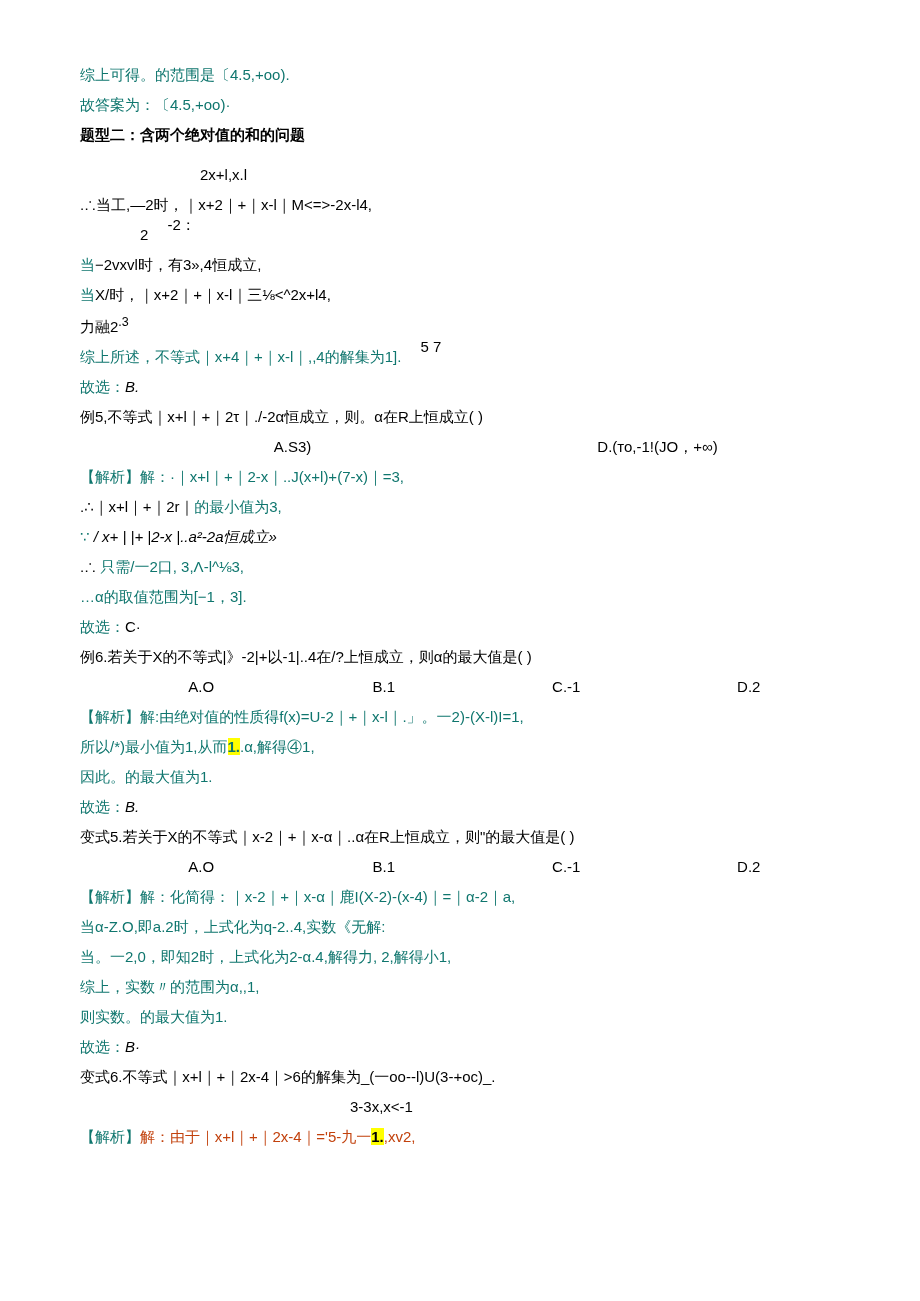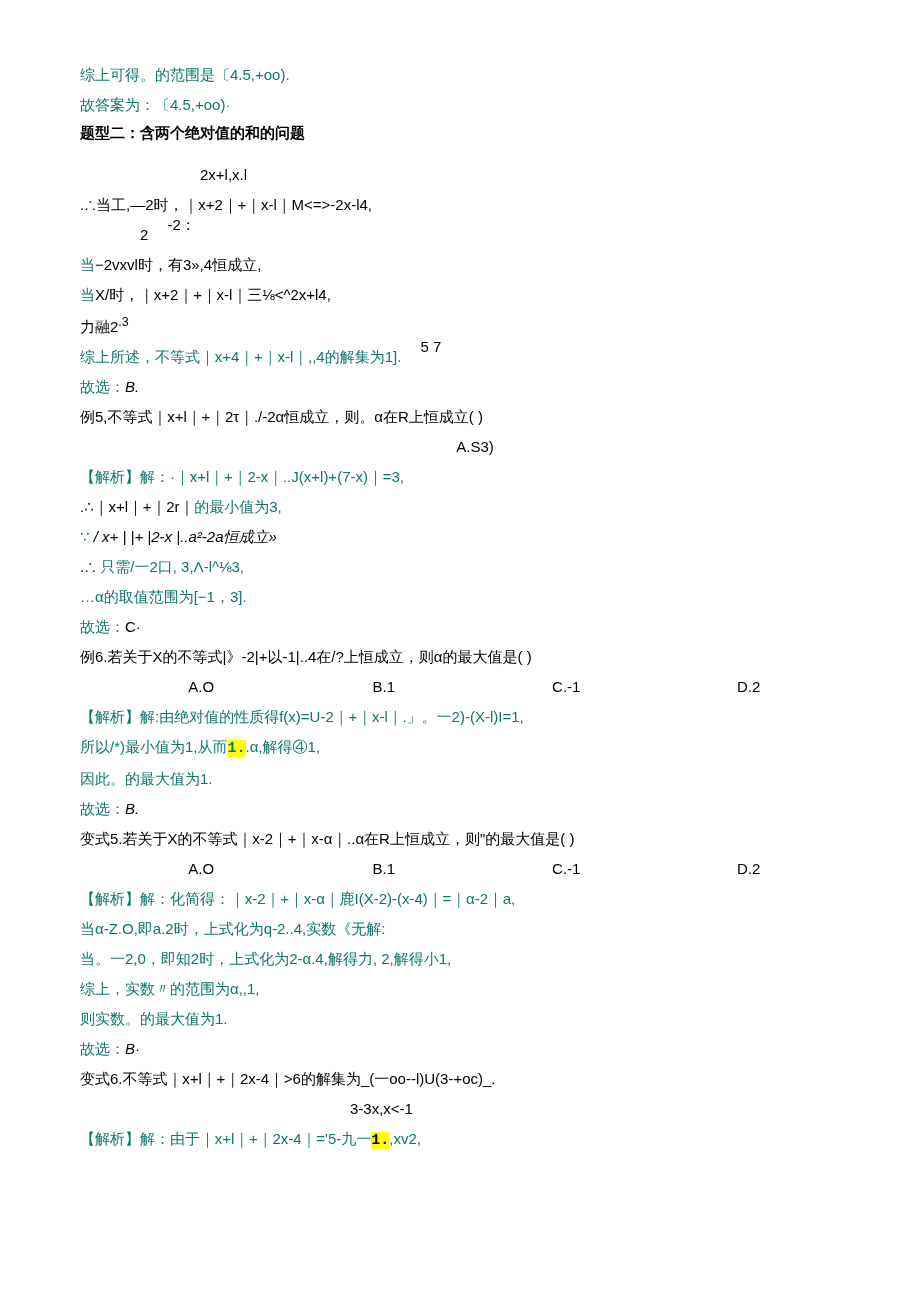--- a/index.html
+++ b/index.html
@@ -7,23 +7,23 @@
     font-size: 15px;
     line-height: 2.0;
     color: #000;
     background: #fff;
     margin: 0;
     padding: 60px 80px;
     width: 920px;
     box-sizing: border-box;
   }
   .red { color: #0f766e; }
-  .pink { color: #0f766e; }
+  .pink { color: #c2410c; }
   .highlight { background: #ffff00; }
-  .bold { font-weight: bold; font-family: Liberation Mono, monospace; }
+  .bold { font-weight: bold; }
   .italic { font-style: italic; }
   .options { display: flex; width: 100%; }
   .options > div { flex: 1; text-align: center; }
   .options > div.first { padding-left: 2em; }
   .line { display: block; }
 </style>
 </head>
 <body>
 
 <span class="line red">综上可得。的范围是〔4.5,+oo).</span>
@@ -57,20 +57,21 @@
 </span>
 
 <span class="line">
   <span class="red">故选：</span><span class="italic">B.</span>
 </span>
 
 <span class="line">例5,不等式｜x+l｜+｜2τ｜./-2α恒成立，则。α在R上恒成立(             )</span>
 
 <div class="options">
   <div class="first">A.S3)</div>
+  <div>D.(то,-1!(JO，+∞)</div>
 </div>
 
 <span class="line red">【解析】解：·｜x+l｜+｜2-x｜..J(x+l)+(7-x)｜=3,</span>
 <span class="line">
   <span>.∴｜x+l｜+｜2r｜</span><span class="red">的最小值为3,</span>
 </span>
 <span class="line">
   <span class="red">∵ </span><span class="italic">/ x+ | |+ |2-x |..a²-2a恒成立»</span>
 </span>
 <span class="line">

